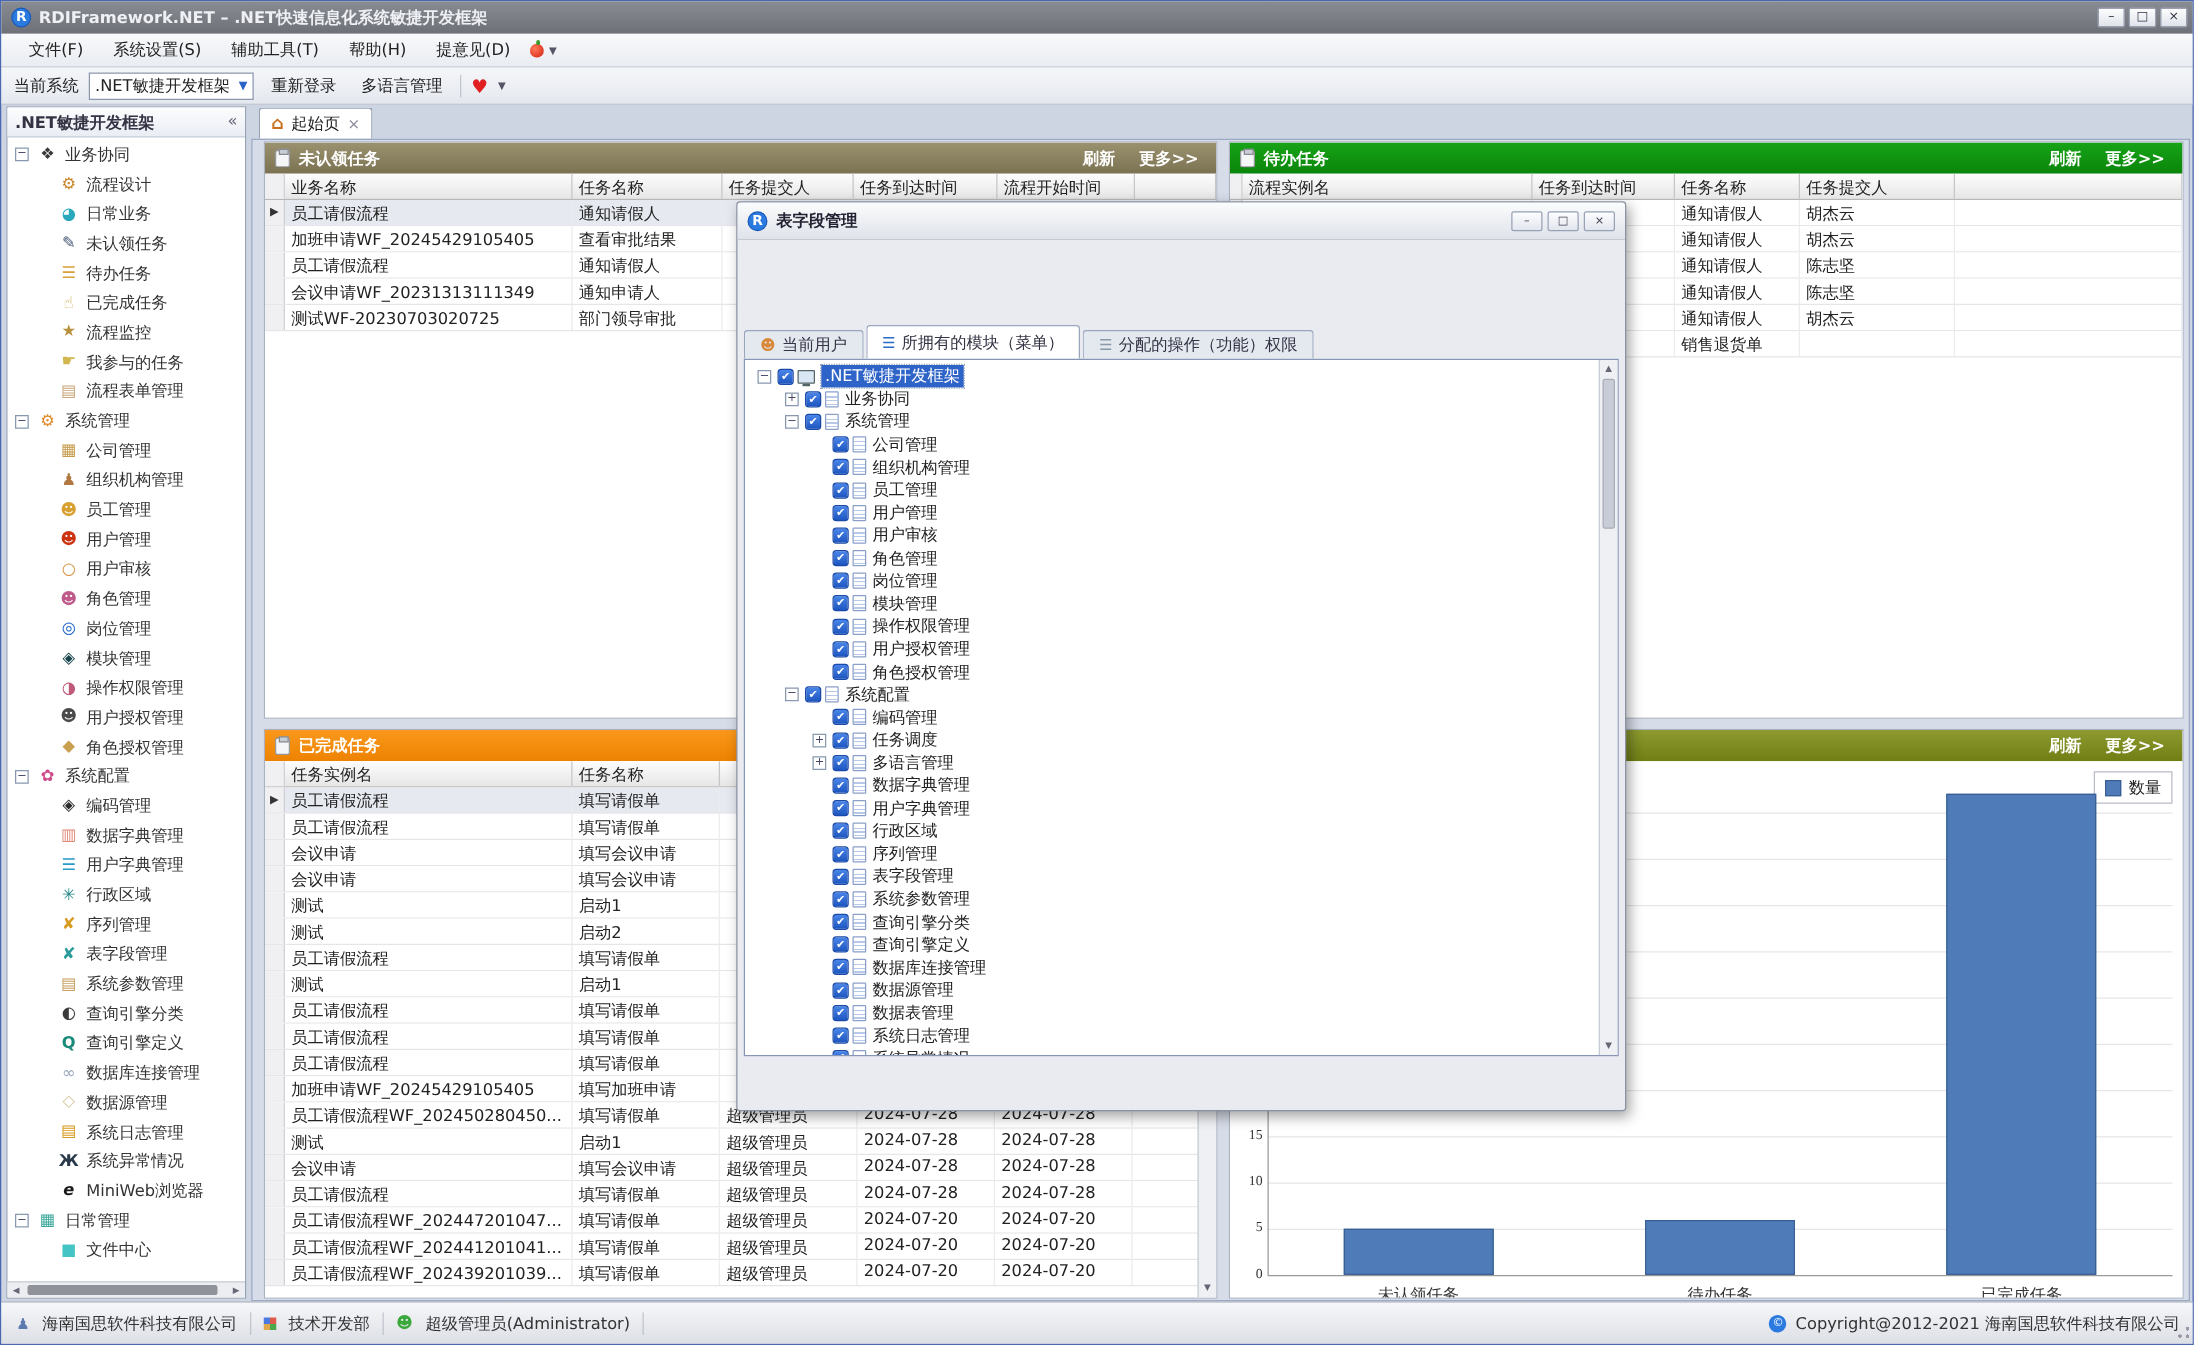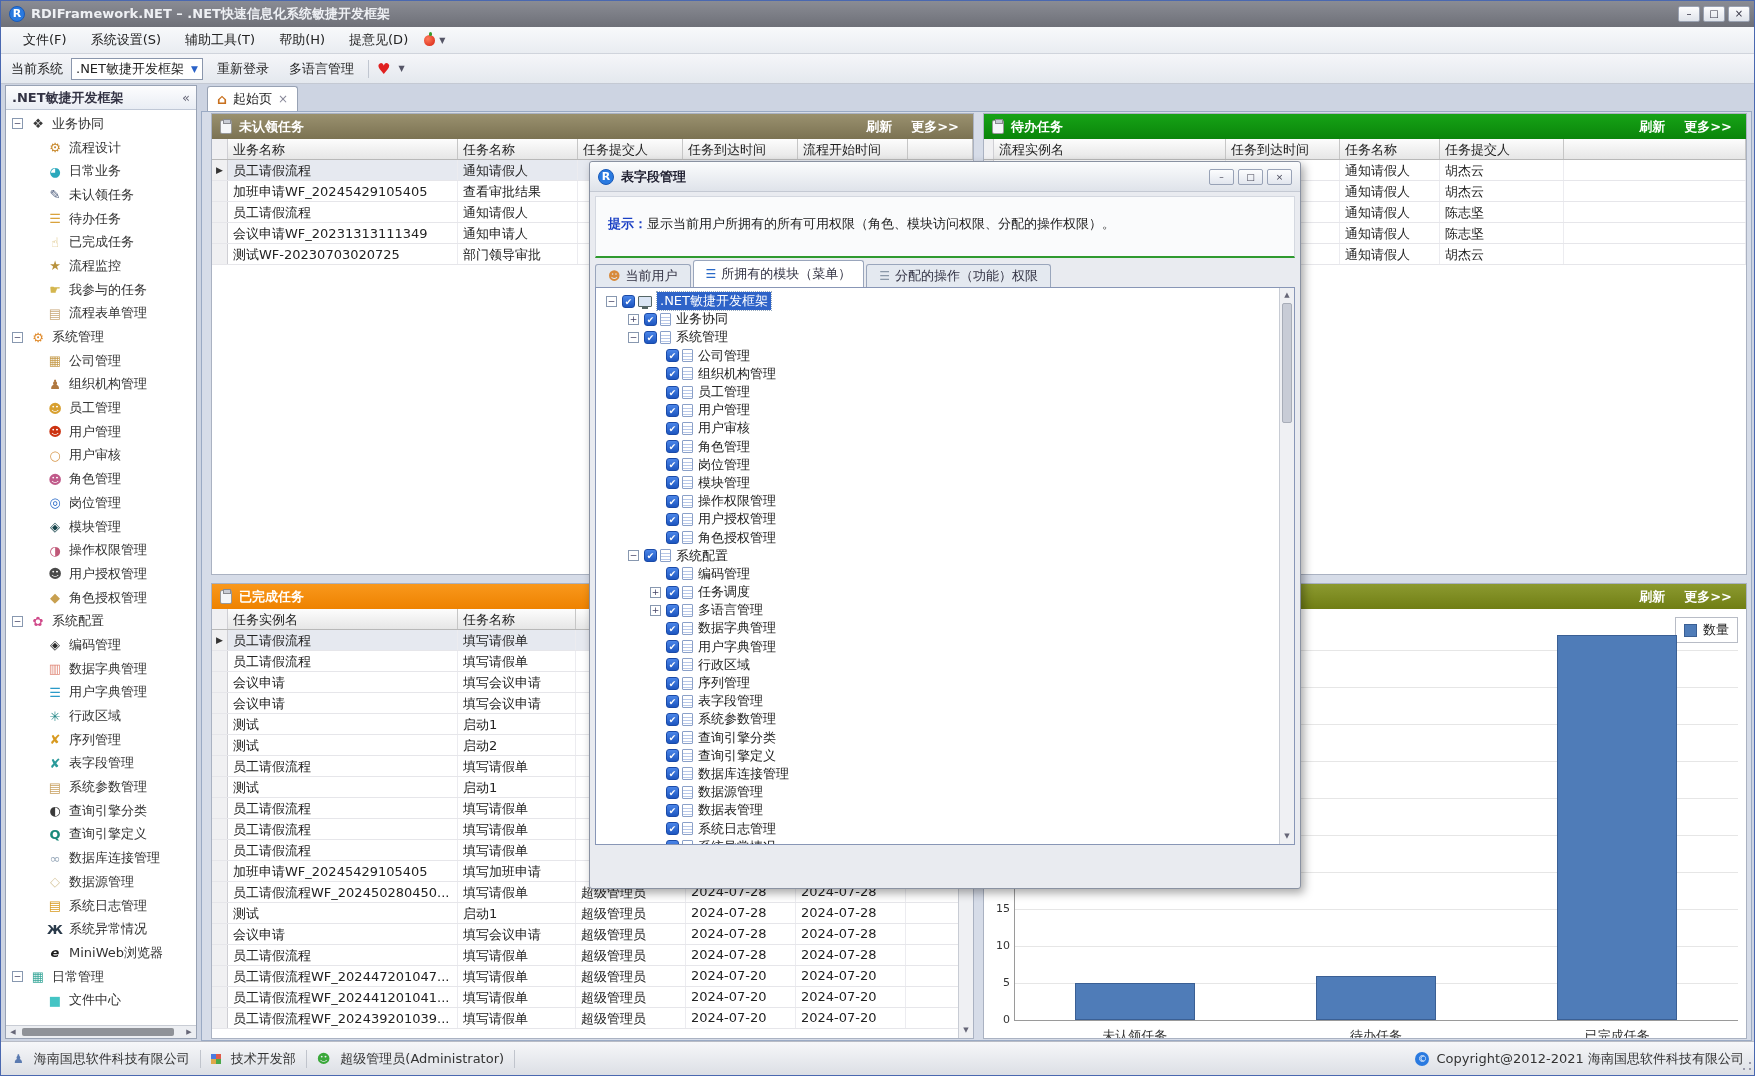--- a/index.html
+++ b/index.html
@@ -82,21 +82,21 @@
   .g-gutter { background:#f0f0f2; border-right:1px solid #cfcfd4; text-align:center; font-size:9px; color:#333; padding:0; line-height:21px; }
   .vscroll { position:absolute; right:0; top:21px; bottom:0; width:15px; background:#eff0f3; border-left:1px solid #c8ccd4; }
   .vscroll .arrow { position:absolute; left:0; width:14px; height:13px; font-size:7px; color:#667; text-align:center; line-height:13px; }
   .vscroll .thumb { position:absolute; left:2px; top:16px; width:10px; height:60px; background:#c8ccd6; border:1px solid #a8adb8; border-radius:2px; }
 
   
   .chart-area { position:absolute; left:0; right:0; top:25px; bottom:0; background:#fff; }
   .gridline { position:absolute; height:1px; background:#e6e6e6; }
   .axis-x { position:absolute; height:1px; background:#9a9a9a; }
   .axis-y { position:absolute; width:1px; background:#9a9a9a; }
-  .ytick { position:absolute; width:22px; text-align:right; font-size:11px; color:#333; }
+  .ytick { position:absolute; width:22px; text-align:right; font-size:11px; color:#333;font-family:Liberation Serif, serif; }
   .bar { position:absolute; background:#4f7cb8; border:1px solid #3a5f94; }
   .xlabel { position:absolute; font-size:13px; color:#333; text-align:center; width:140px; }
   .legend { position:absolute; right:8px; top:8px; border:1px solid #b8bcc6; background:#fff; display:flex; align-items:center;
     gap:6px; padding:3px 8px; }
   .legend .swatch { width:13px; height:13px; background:#4f7cb8; border:1px solid #3a5f94; }
 
   
   .dialog { position:absolute; left:588px; top:160px; width:712px; height:728px; background:#e9ebf0;
     border:1px solid #8a92a2; border-radius:3px; box-shadow:3px 4px 10px rgba(0,0,0,.35); z-index:50; }
   .dlg-titlebar { height:30px; background:linear-gradient(#fbfcfd,#dfe3ea); border-bottom:1px solid #c4c9d3;
@@ -471,20 +471,28 @@
         <div class="g-cell" style="width: 100px; flex: 0 0 auto;">通知请假人</div>
         <div class="g-cell" style="width: 124px; flex: 0 0 auto;">陈志坚</div>
         <div class="g-cell" style="flex: 1 1 0%;"></div>
       </div>
       <div class="g-row">
         <div class="g-cell g-gutter" style="width: 10px; flex: 0 0 auto;"></div>
         <div class="g-cell" style="width: 232px; flex: 0 0 auto;"></div>
         <div class="g-cell" style="width: 114px; flex: 0 0 auto;"></div>
         <div class="g-cell" style="width: 100px; flex: 0 0 auto;">通知请假人</div>
         <div class="g-cell" style="width: 124px; flex: 0 0 auto;">胡杰云</div>
+        <div class="g-cell" style="flex: 1 1 0%;"></div>
+      </div>
+      <div class="g-row">
+        <div class="g-cell g-gutter" style="width: 10px; flex: 0 0 auto;"></div>
+        <div class="g-cell" style="width: 232px; flex: 0 0 auto;"></div>
+        <div class="g-cell" style="width: 114px; flex: 0 0 auto;"></div>
+        <div class="g-cell" style="width: 100px; flex: 0 0 auto;">销售退货单</div>
+        <div class="g-cell" style="width: 124px; flex: 0 0 auto;"></div>
         <div class="g-cell" style="flex: 1 1 0%;"></div>
       </div>
     </div>
 </div>
 
 <div class="panel" id="panel-completed">
   <div class="phead ph-orange">
     <span class="clip-icon"></span>
     <span>已完成任务</span>
     <span class="sp"></span>
@@ -726,23 +734,20 @@
 <div class="dialog">
   <div class="dlg-titlebar">
     <span class="rlogo">R</span>
     <span class="dlg-title">表字段管理</span>
     <div class="dlg-btns">
       <span class="dlg-btn">–</span>
       <span class="dlg-btn">□</span>
       <span class="dlg-btn">×</span>
     </div>
   </div>
-  <div class="dlg-hint">
-    <span class="hint-label">提示：</span><span>显示当前用户所拥有的所有可用权限（角色、模块访问权限、分配的操作权限）。</span>
-  </div>
   <div class="dlg-tabs" id="dlg-tabs">
       <div class="dtab">
         <span class="ticon" style="color: rgb(216, 138, 58);">☻</span>
         <span>当前用户</span>
       </div>
       <div class="dtab active">
         <span class="ticon" style="color: rgb(42, 106, 200);">☰</span>
         <span>所拥有的模块（菜单）</span>
       </div>
       <div class="dtab">

